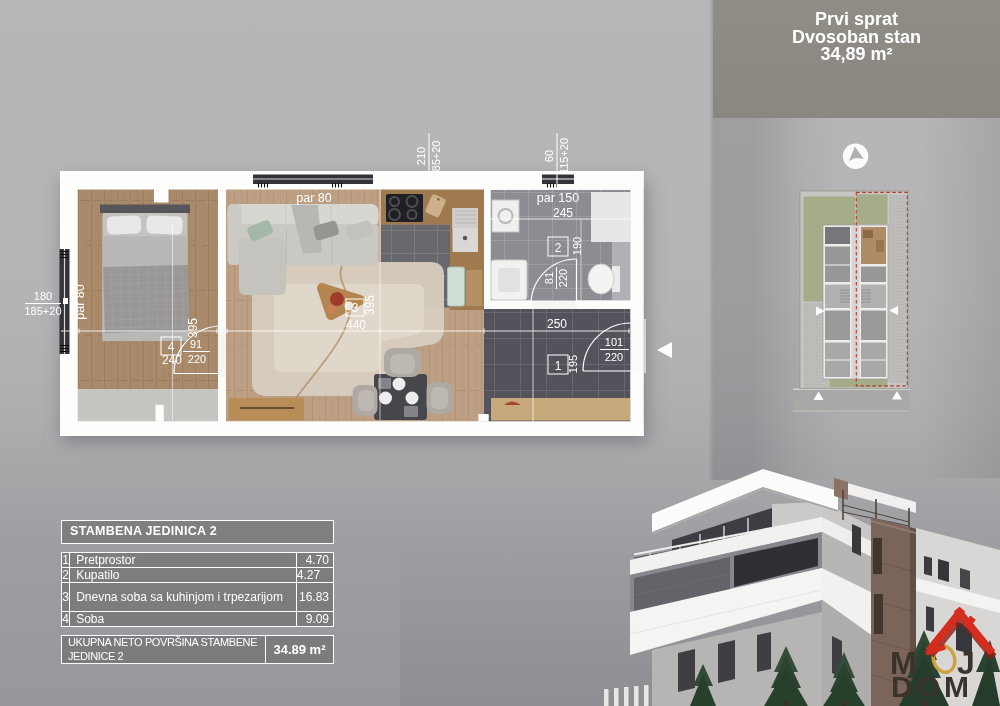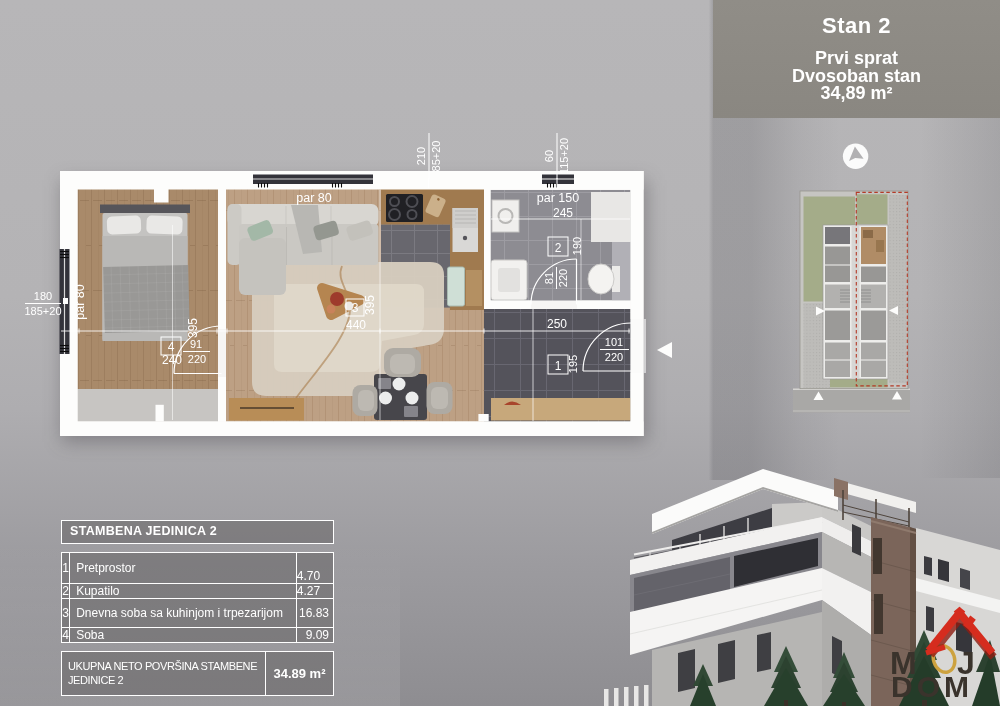--- a/index.html
+++ b/index.html
@@ -13,40 +13,39 @@
 <div class="abs" style="left:0;top:0;width:1000px;height:706px;background:linear-gradient(180deg,#b7b6b8 0%,#b4b3b5 42%,#aeadb0 58%,#9c9b9f 80%,#8e8d91 100%);"></div>
 
 <div class="abs" style="left:655px;top:0;width:185px;height:480px;background:linear-gradient(90deg,rgba(25,25,32,0) 29%,rgba(25,25,32,0.15) 31.5%,rgba(25,25,32,0.15) 52%,rgba(25,25,32,0.05) 78%,rgba(25,25,32,0) 100%);"></div>
 
 <div class="abs" style="left:920px;top:118px;width:80px;height:360px;background:linear-gradient(90deg,rgba(25,25,30,0) 0%,rgba(25,25,30,0.10) 100%);"></div>
 
 <div class="abs" style="left:0;top:540px;width:400px;height:166px;background:linear-gradient(180deg,rgba(255,255,255,0) 0%,rgba(255,255,255,0.09) 100%);"></div>
 
 <div class="abs" style="left:713px;top:0;width:287px;height:118px;background:linear-gradient(180deg,#908d87 0%,#8a8781 100%);color:#fff;text-align:center;">
 
-  <div style="margin-top:13px;font-size:22px;font-weight:bold;letter-spacing:0.5px;">Stan 2</div>
 
   <div style="margin-top:11px;font-size:18px;font-weight:bold;line-height:17.5px;">Prvi sprat<br>Dvosoban stan<br>34,89 m²</div>
 </div>
 
 <svg class="abs" style="left:840px;top:141px;" width="32" height="32" viewBox="0 0 32 32">
   <circle cx="15.6" cy="15.2" r="12.7" fill="#fbfbfb"></circle>
   <path d="M 14.9,5.4 L 9.0,20.0 L 15.2,16.9 L 23.6,17.8 Z" fill="#b2b1b3"></path>
 </svg>
 
 <div class="abs" style="left:61px;top:520px;width:273px;color:#fff;">
 
   <div style="box-sizing:border-box;border:1.5px solid #fff;background:rgba(84,82,82,0.42);height:24px;line-height:21px;font-size:12.5px;padding-left:8px;letter-spacing:0.3px;font-weight:bold;">STAMBENA JEDINICA 2</div>
 
   <table style="border-collapse:collapse;width:273px;margin-top:8px;font-size:12px;color:#fff;">
     <tbody>
     <tr style="height:13.5px;">
       <td style="border:1.5px solid #fff;background:rgba(84,82,82,0.42);text-align:center;padding:0;">1</td>
       <td style="border:1.5px solid #fff;background:rgba(84,82,82,0.42);padding:0 16px 0 6px;">Pretprostor</td>
-      <td style="border:1.5px solid #fff;background:rgba(84,82,82,0.42);padding:16px 4px 0 0;">4.70</td>
+      <td style="border:1.5px solid #fff;background:rgba(84,82,82,0.42);text-align:right;padding:0 4px 0 0;">4.70</td>
     </tr>
     <tr style="height:13.5px;">
       <td style="border:1.5px solid #fff;background:rgba(84,82,82,0.42);text-align:center;padding:0;">2</td>
       <td style="border:1.5px solid #fff;background:rgba(84,82,82,0.42);padding:0 0 0 6px;">Kupatilo</td>
       <td style="border:1.5px solid #fff;background:rgba(84,82,82,0.42);text-align:left;padding:0 4px 0 0;">4.27</td>
     </tr>
     <tr style="height:29px;">
       <td style="border:1.5px solid #fff;background:rgba(84,82,82,0.42);text-align:center;padding:0;">3</td>
       <td style="border:1.5px solid #fff;background:rgba(84,82,82,0.42);padding:0 0 0 6px;line-height:14px;">Dnevna soba sa kuhinjom i&nbsp;trpezarijom</td>
       <td style="border:1.5px solid #fff;background:rgba(84,82,82,0.42);text-align:right;padding:0 4px 0 0;">16.83</td>
@@ -54,21 +53,21 @@
     <tr style="height:13.5px;">
       <td style="border:1.5px solid #fff;background:rgba(84,82,82,0.42);text-align:center;padding:0;">4</td>
       <td style="border:1.5px solid #fff;background:rgba(84,82,82,0.42);padding:0 0 0 6px;">Soba</td>
       <td style="border:1.5px solid #fff;background:rgba(84,82,82,0.42);text-align:right;padding:0 4px 0 0;">9.09</td>
     </tr>
   </tbody>
     </table>
 
   <table style="border-collapse:collapse;table-layout:fixed;width:273px;margin-top:8px;font-size:11px;color:#fff;">
     <tbody>
-        <tr style="height:44px;">
+        <tr style="height:28px;">
       <td style="border:1.5px solid #fff;background:rgba(84,82,82,0.42);width:197px;padding:0 0 0 6px;line-height:13.5px;white-space:nowrap;overflow:hidden;letter-spacing:-0.4px;">UKUPNA NETO POVRŠINA STAMBENE<br>JEDINICE 2</td>
       <td style="border:1.5px solid #fff;background:rgba(84,82,82,0.42);text-align:center;font-weight:bold;font-size:13px;white-space:nowrap;">34.89 m²</td>
     </tr>
   </tbody>
     </table>
 </div>
 
 <div class="abs" style="left:62px;top:180px;width:585px;height:262px;background:rgba(55,53,56,0.35);filter:blur(9px);"></div>
 
 <svg class="abs" style="left:0;top:0;" width="1000" height="706" viewBox="0 0 1000 706">

